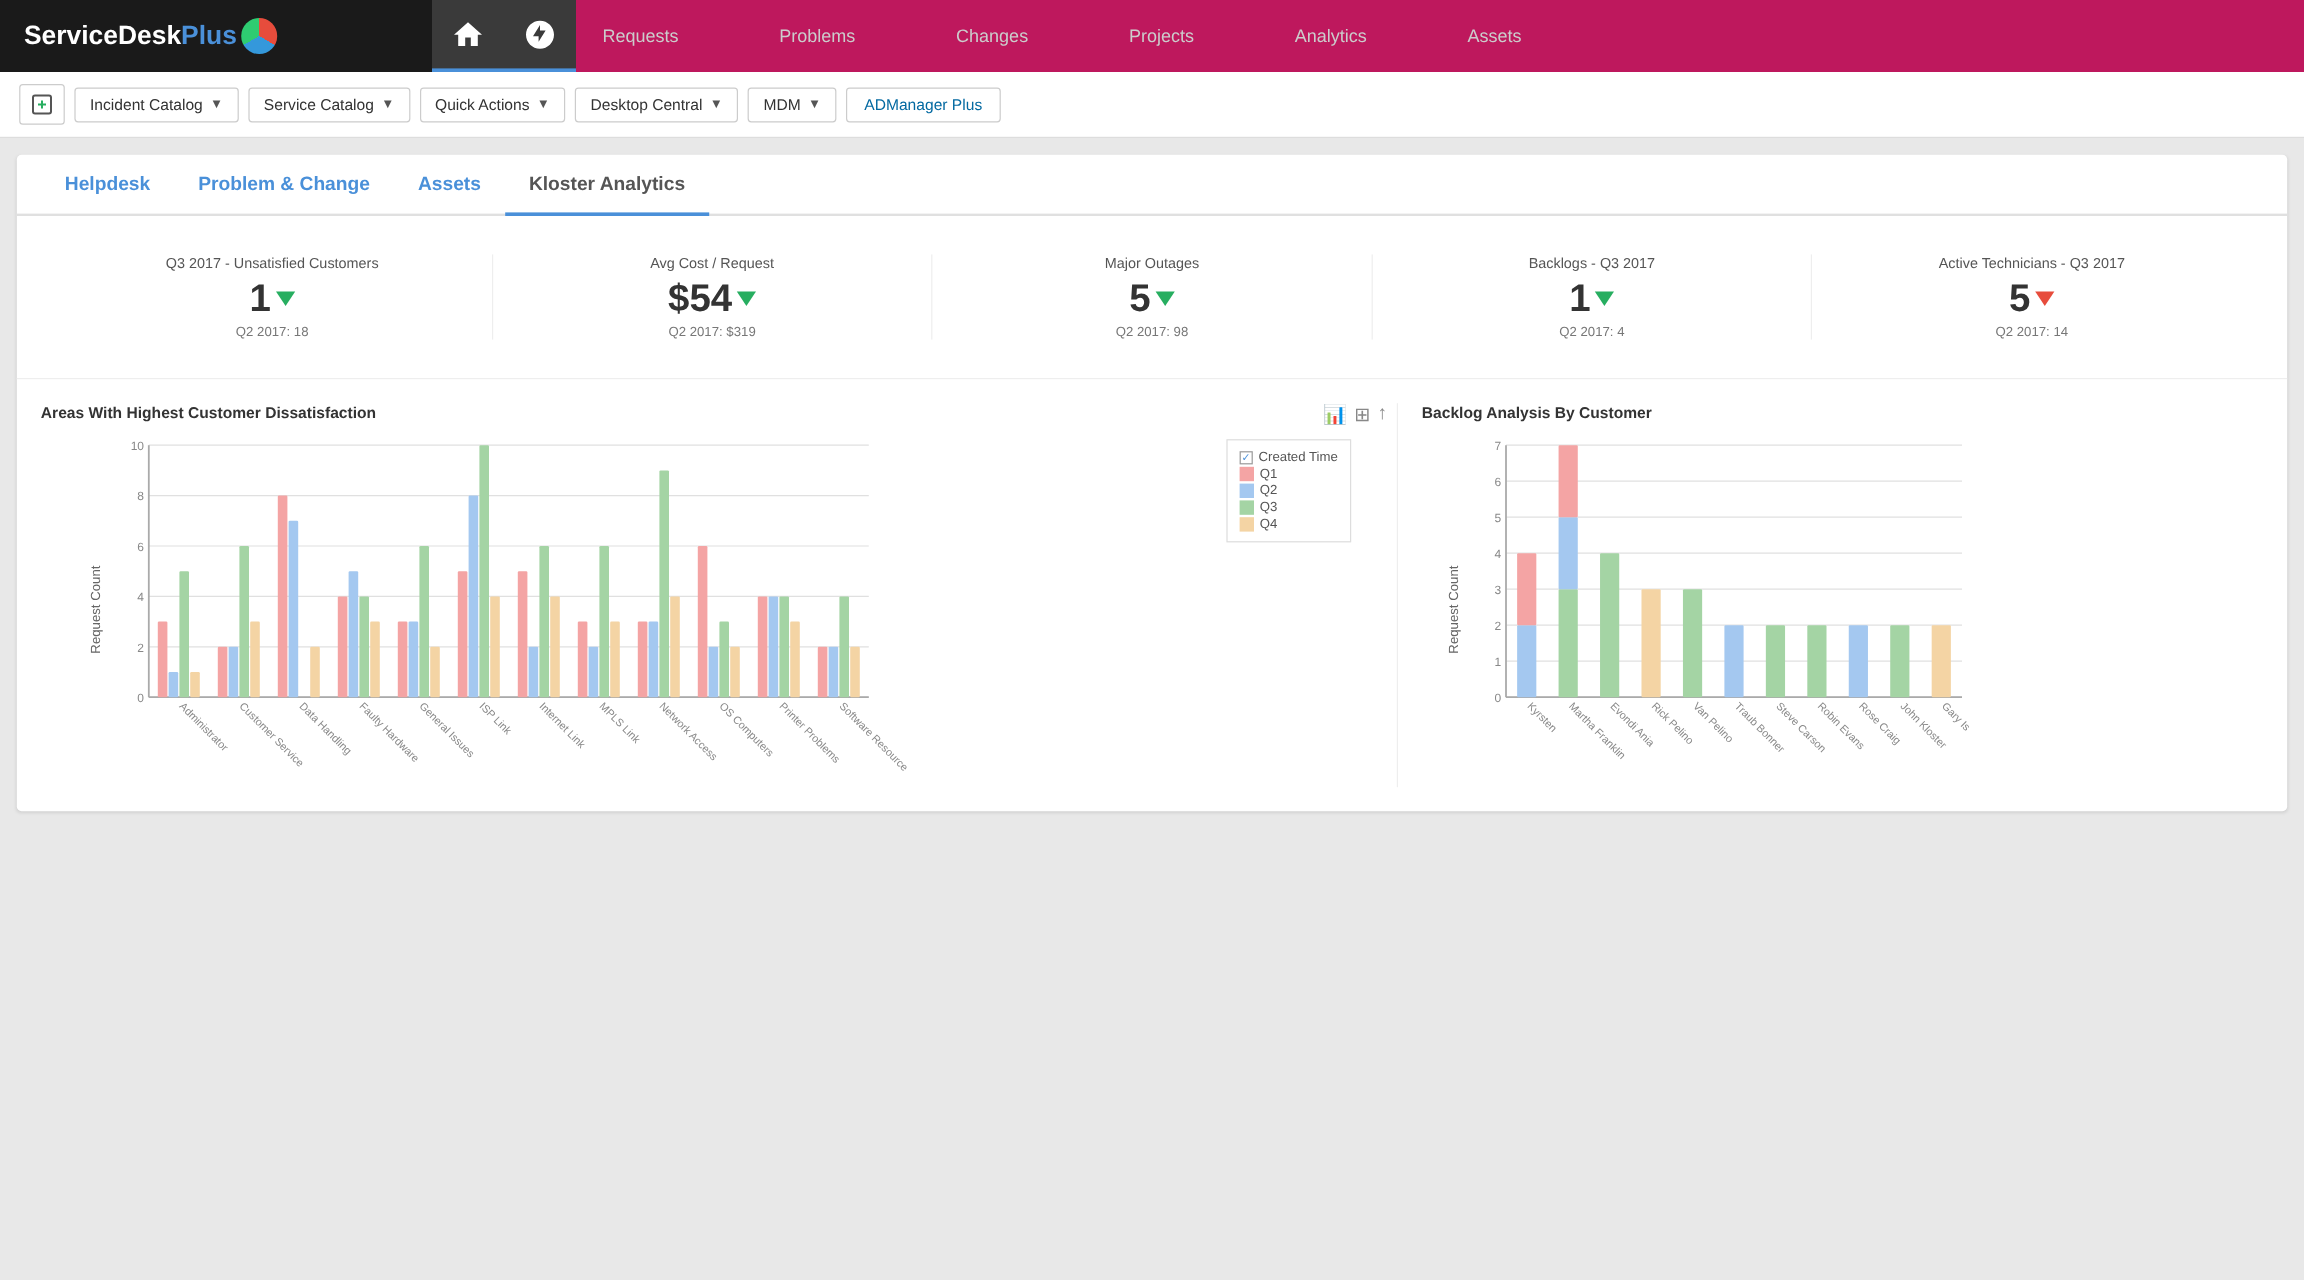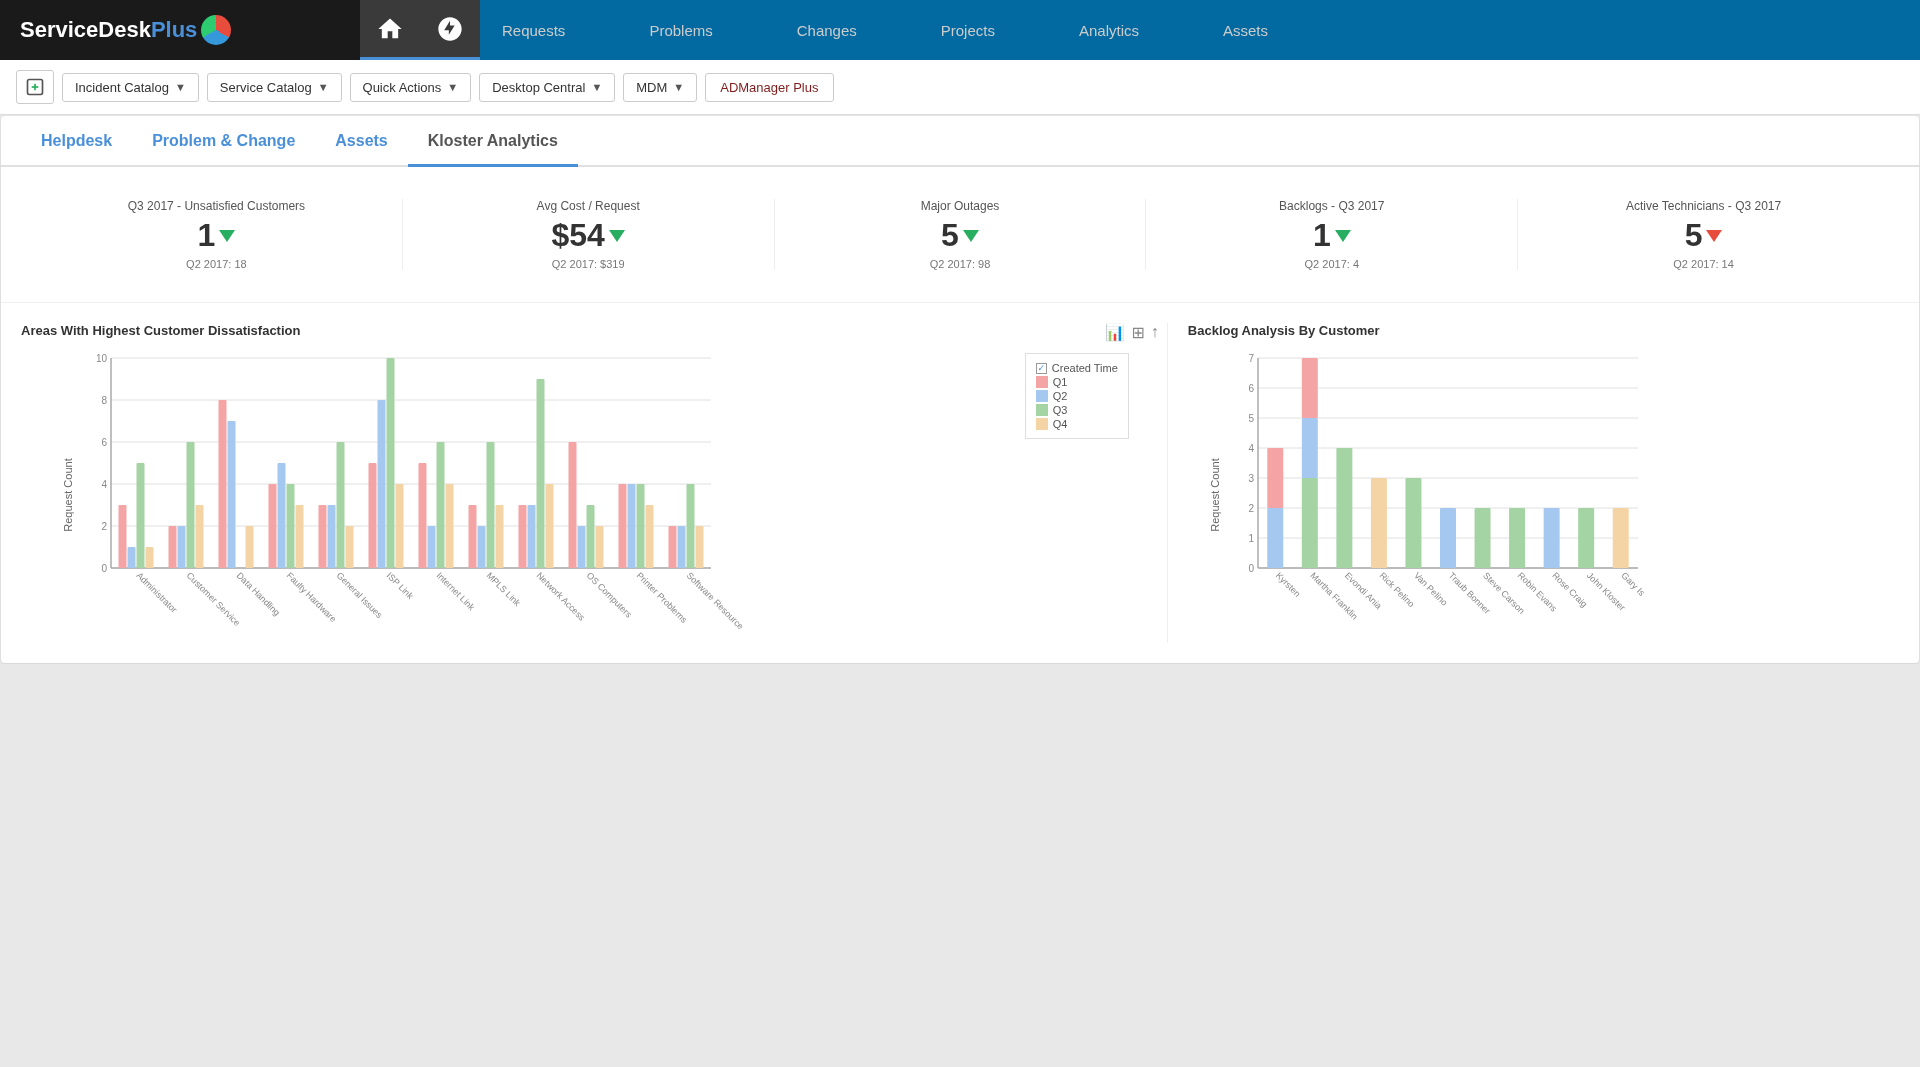--- a/index.html
+++ b/index.html
@@ -1,20 +1,20 @@
 <!DOCTYPE html>
 <html><head>
   <meta charset="utf-8">
   <style>
     * { box-sizing: border-box; margin: 0; padding: 0; }
     body { font-family: Arial, sans-serif; background: #e8e8e8; font-size: 13px; }
 
     
     .top-nav {
-      background: #0369a1;
+      background: #be185d;
       display: flex;
       align-items: flex-start;
       height: 60px;
       padding: 0;
     }
     .logo-area {
       background: #1a1a1a;
       height: 60px;
       display: flex;
       align-items: center;
@@ -95,26 +95,26 @@
       color: #333;
     }
     .dropdown-btn .arrow { color: #555; font-size: 11px; }
     .admanager-btn {
       border: 1px solid #ccc;
       background: white;
       padding: 6px 14px;
       cursor: pointer;
       border-radius: 3px;
       font-size: 13px;
-      color: #7f1d1d;
+      color: #0369a1;
     }
 
     
     .main-content {
-      margin: 1px;
+      margin: 14px;
       background: white;
       border-radius: 4px;
       box-shadow: 0 1px 3px rgba(0,0,0,0.1);
     }
 
     
     .tabs {
       display: flex;
       align-items: flex-end;
       padding: 0 20px;

